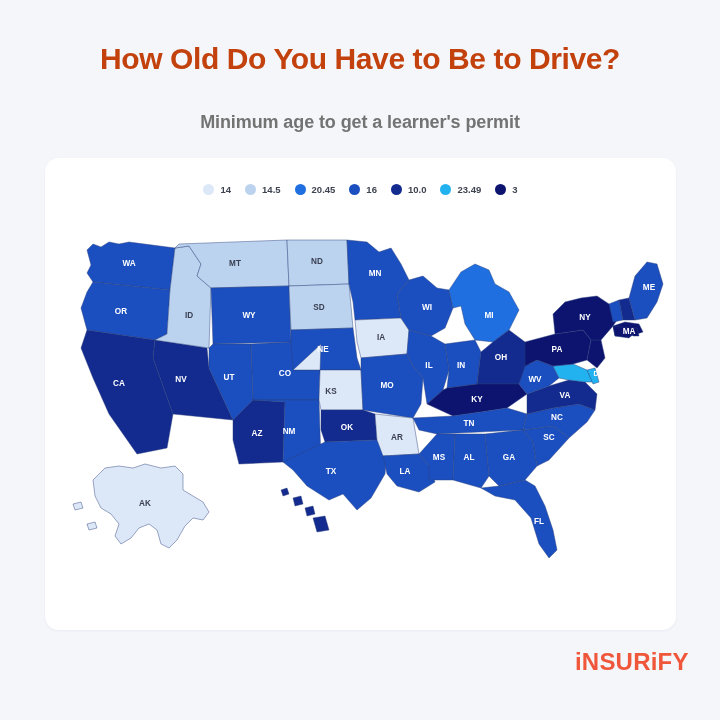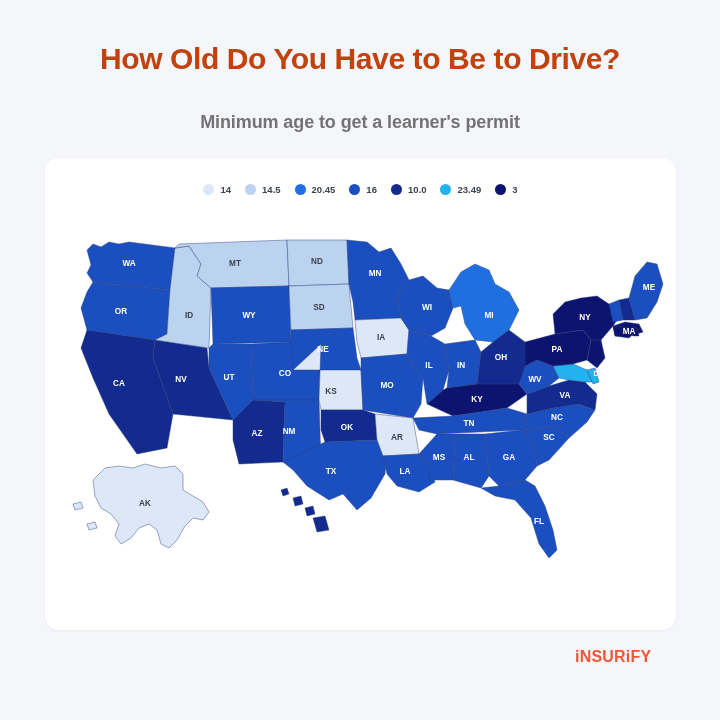--- a/index.html
+++ b/index.html
@@ -51,21 +51,21 @@
   .st{stroke:#2a3f7a;stroke-width:0.45;stroke-linejoin:round;}
   .lbl{
     font-family:"Liberation Sans", sans-serif;
     font-size:8.2px;font-weight:bold;fill:#ffffff;
     text-anchor:middle;pointer-events:none;
   }
   .lbl-dark{fill:#3a4052;}
 
   .logo{
     position:absolute;left:575px;top:648px;
-    font-size:16px;font-weight:bold;letter-spacing:0.2px;
+    font-size:24px;font-weight:bold;letter-spacing:0.2px;
     color:#f0573a;
   }
 </style>
 </head>
 <body>
 
 <div class="page">
 
   <div class="title">How Old Do You Have to Be to Drive?</div>
   <div class="subtitle">Minimum age to get a learner's permit</div>

